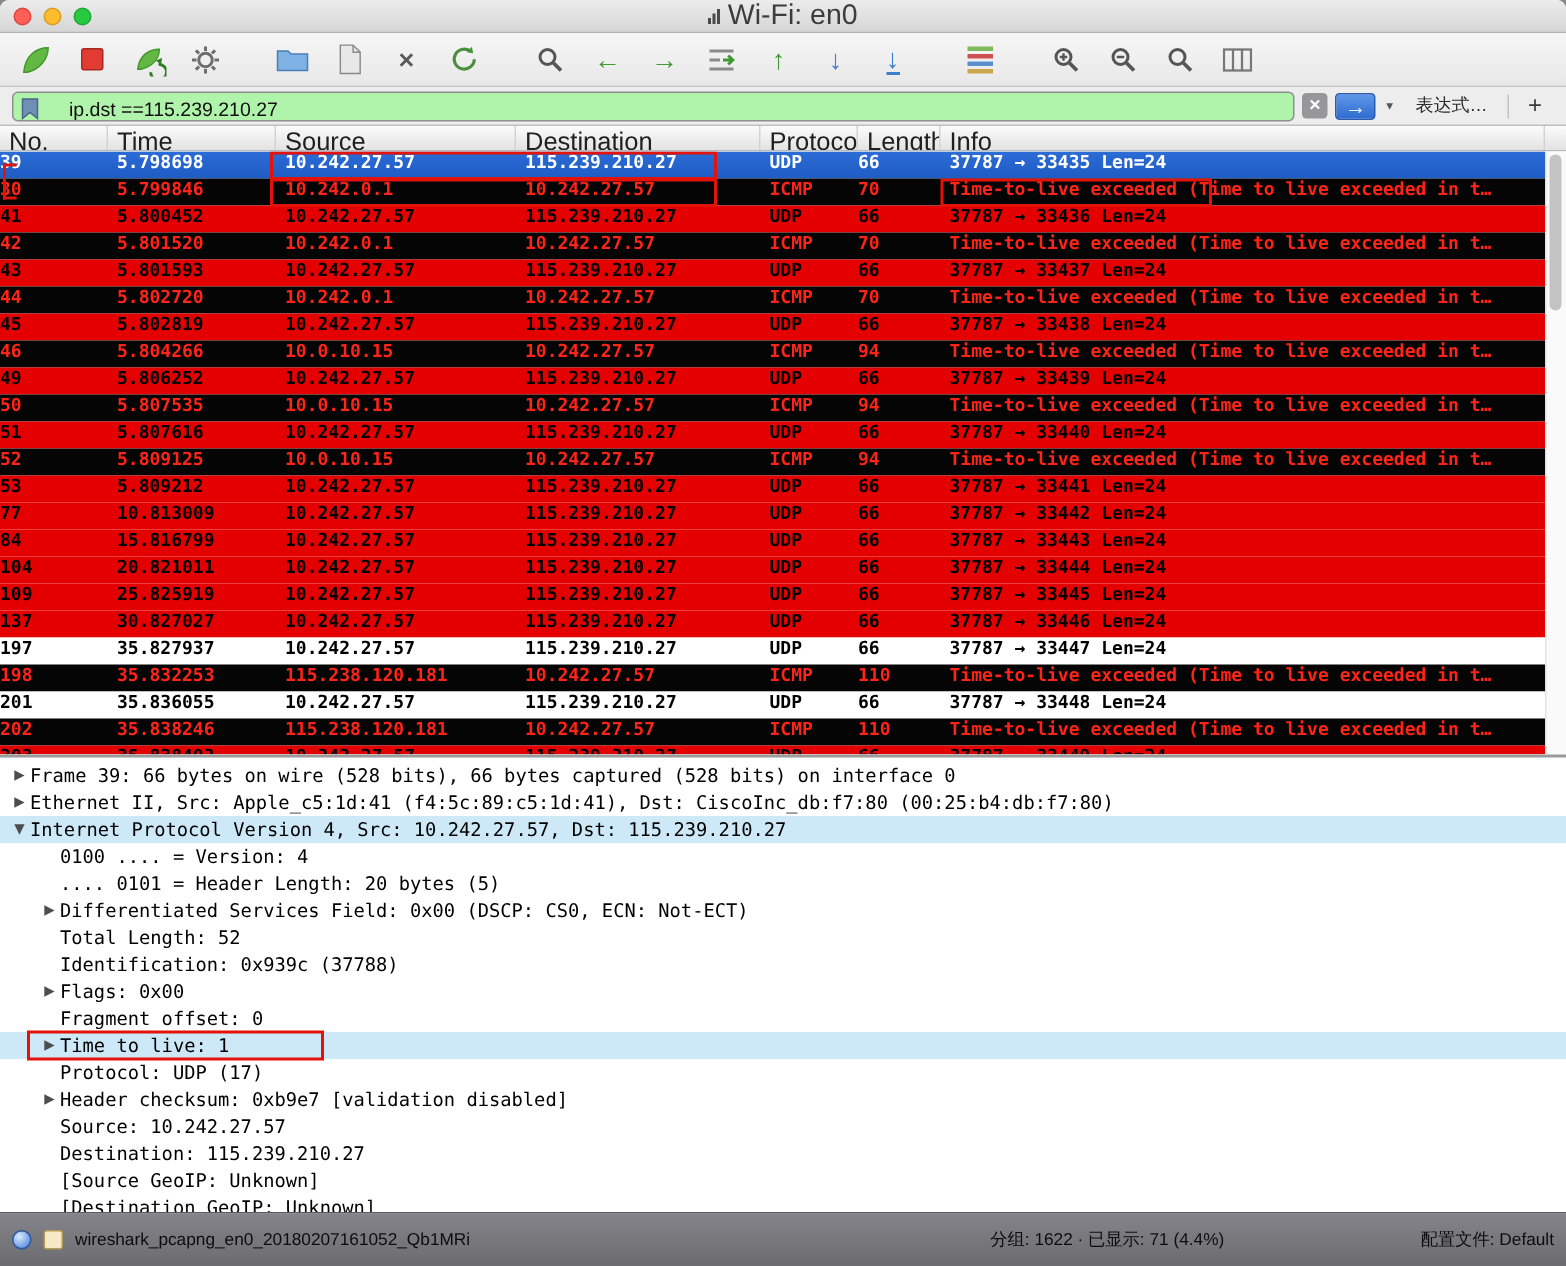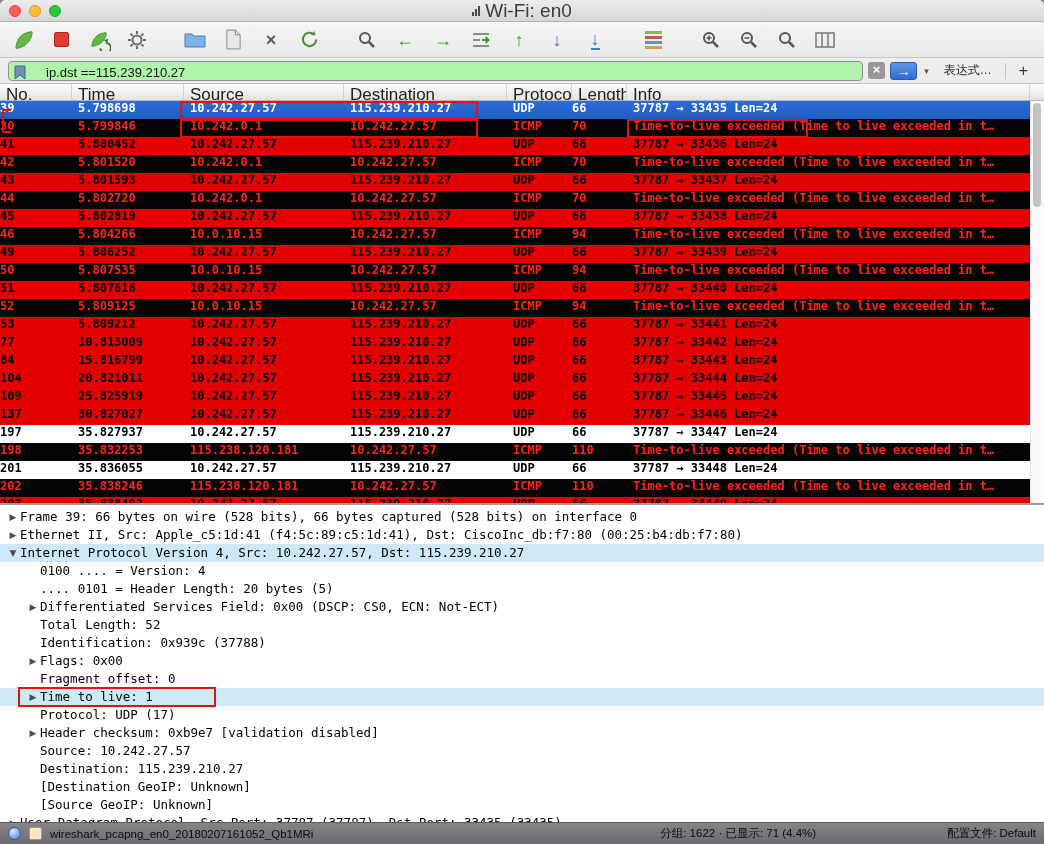--- a/index.html
+++ b/index.html
@@ -119,21 +119,21 @@
   }
   .dline { height:18px; line-height:18px; display:flex; white-space:nowrap; }
   .dline .arrow { width:14px; flex:none; text-align:center; font-size:9px; color:#4d4d4d;
                   font-family:"DejaVu Sans","Liberation Sans",sans-serif; }
   .dline.ind0 { padding-left:6px; }
   .dline.ind1 { padding-left:26px; }
   .dline.hl { background:var(--detail-highlight,#cde8f7); }
   #ann-ttl { left:18px; top:182px; width:198px; height:20px; }
   
   .statusbar {
-    height:22px; flex:none;
+    height:36px; flex:none;
     background:linear-gradient(#84848a,#6b6b70);
     border-top:1px solid #5a5a5c;
     display:flex; align-items:center; padding:0 8px; gap:8px;
     font-size:11.5px; color:#0d0d0d;
   }
   .expert-dot { width:13px; height:13px; flex:none; border-radius:50%;
     background:radial-gradient(circle at 35% 30%,#d9ecff,#3f7ad6); border:1px solid #2c5aa0; }
   .comment-icon { width:13px; height:13px; flex:none; background:#f5e9c8; border:1px solid #b49b55; border-radius:2px; }
   .sb-file { white-space:nowrap; overflow:hidden; }
   .sb-spacer { flex:1; }
@@ -578,25 +578,25 @@
         <div class="dline ind1">
     <span class="arrow"></span>
     <span class="dtext">Source: 10.242.27.57</span>
   </div>
         <div class="dline ind1">
     <span class="arrow"></span>
     <span class="dtext">Destination: 115.239.210.27</span>
   </div>
         <div class="dline ind1">
     <span class="arrow"></span>
+    <span class="dtext">[Source GeoIP: Unknown]</span>
+  </div>
+        <div class="dline ind1">
+    <span class="arrow"></span>
     <span class="dtext">[Destination GeoIP: Unknown]</span>
-  </div>
-        <div class="dline ind1">
-    <span class="arrow"></span>
-    <span class="dtext">[Source GeoIP: Unknown]</span>
   </div>
         <div class="dline ind0">
     <span class="arrow">▶</span>
     <span class="dtext">User Datagram Protocol, Src Port: 37787 (37787), Dst Port: 33435 (33435)</span>
   </div>
       </div>
     <div class="ann" id="ann-ttl"></div>
   </div>
 
   <div class="statusbar">

